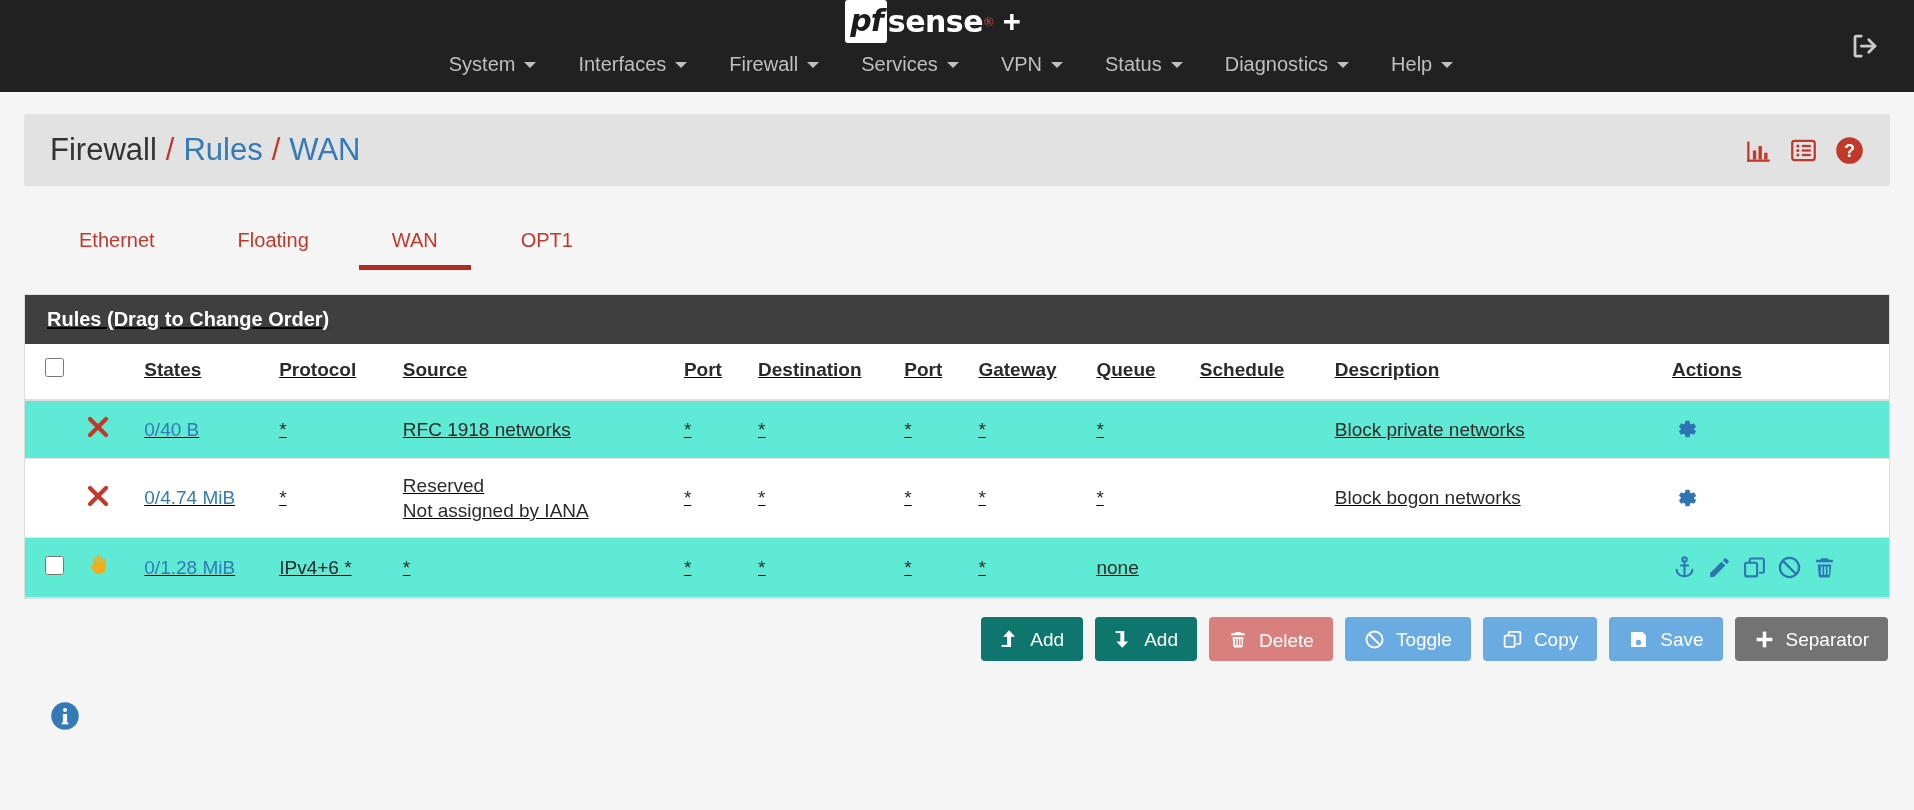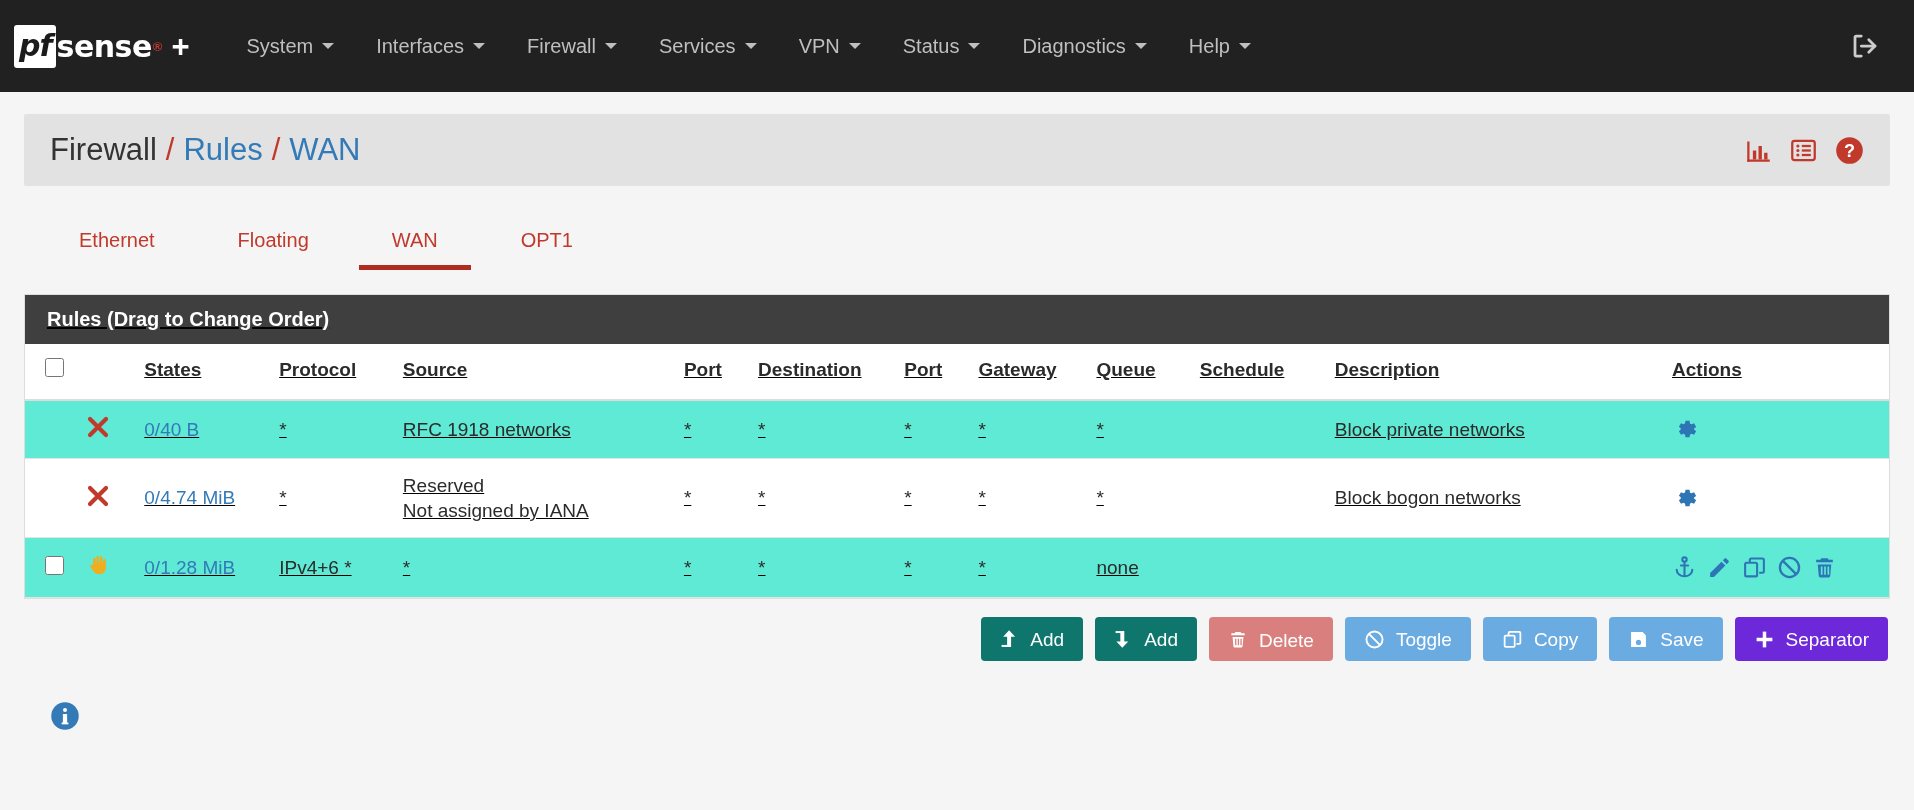--- a/index.html
+++ b/index.html
@@ -12,20 +12,21 @@
   }
 
   
   .navbar {
     height: 92px;
     background: #212121;
     display: flex;
     align-items: center;
     padding: 0 26px 0 14px;
     position: relative;
+    flex-direction: column;
   }
   .brand {
     display: flex; align-items: center;
     margin-right: 36px;
     user-select: none;
   }
   .brand-mark {
     background: #ffffff;
     color: #1b1b1b;
     font-family: "DejaVu Sans", sans-serif;
@@ -217,21 +218,21 @@
     font-size: 19px;
     font-family: "Liberation Sans", sans-serif;
     padding: 11px 19px;
     cursor: pointer;
     line-height: 1;
   }
   .btn svg { display: block; }
   .btn-green  { background: #0f766e; }
   .btn-red    { background: #d9807f; align-items: flex-end; }
   .btn-blue   { background: #6aabe2; }
-  .btn-orange { background: #6d28d9; }
+  .btn-orange { background: #737373; }
 
   .footer-info {
     margin-top: 40px;
     padding-left: 26px;
   }
   .footer-info svg { display: block; cursor: pointer; }
 </style>
 </head>
 <body>
 

